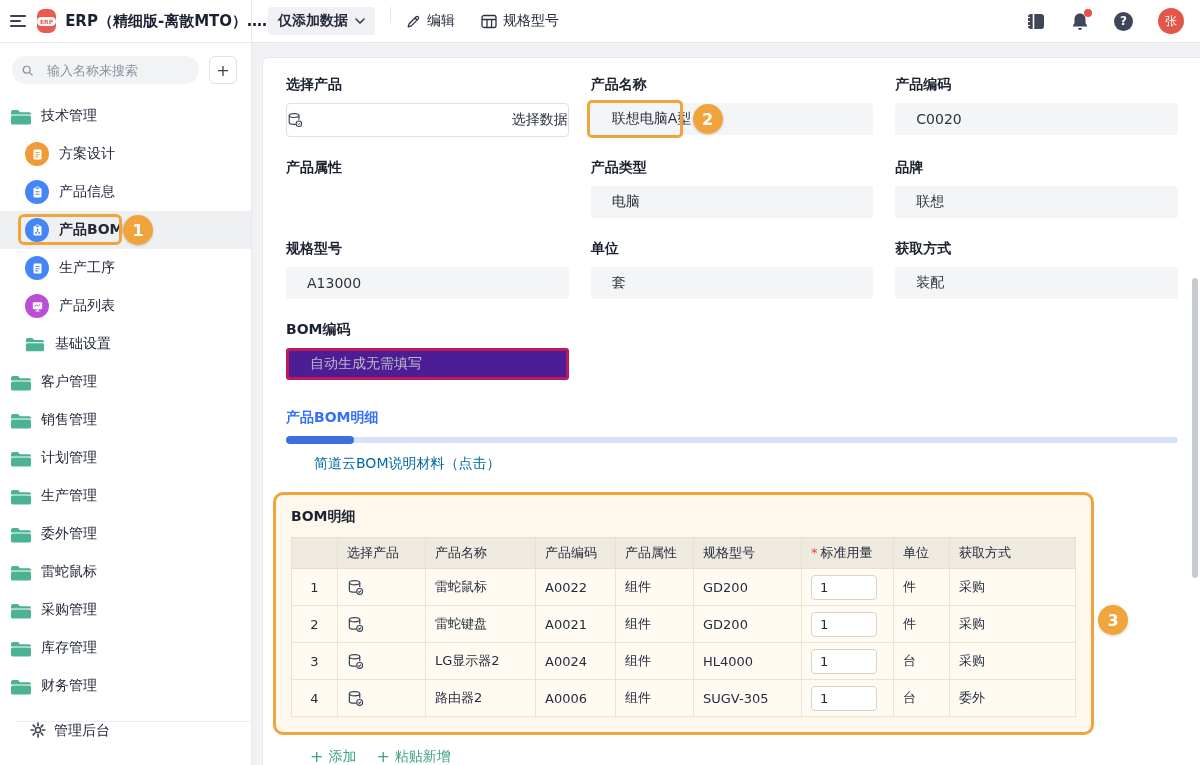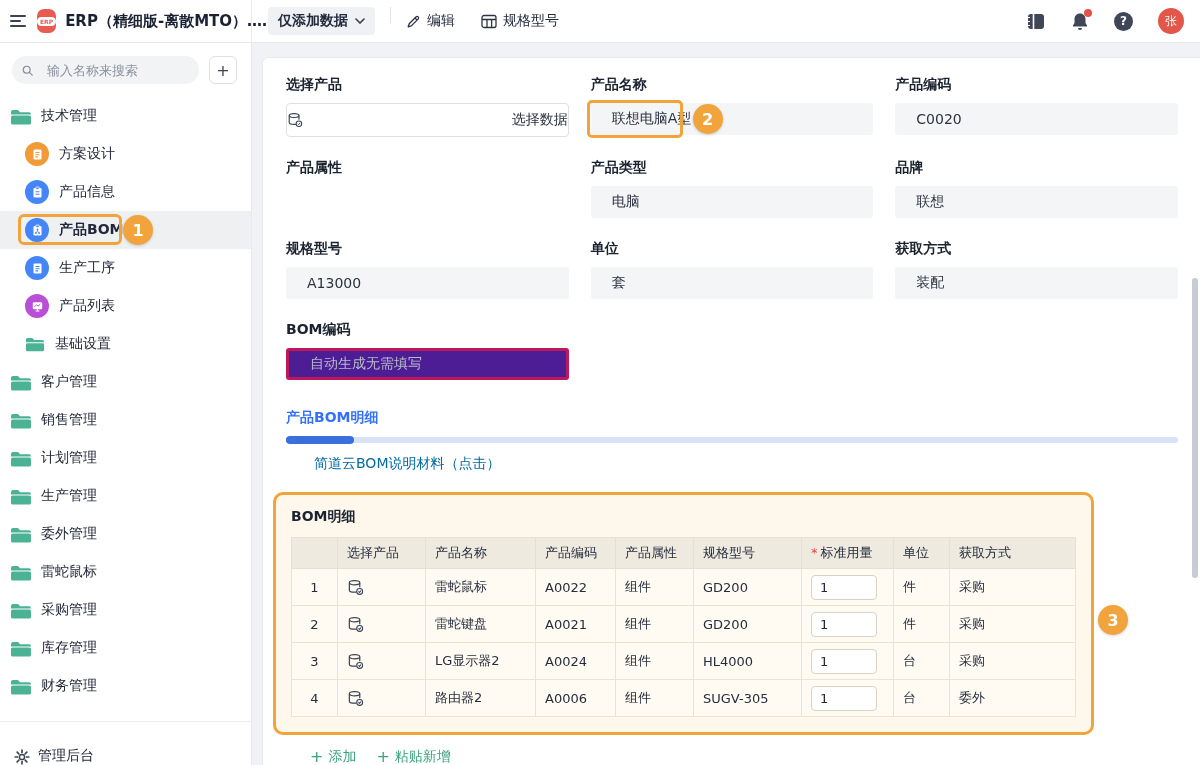--- a/index.html
+++ b/index.html
@@ -54,22 +54,22 @@
   .nav-item.lvl1 { padding-left:25px;gap:10px; }
   .nav-item.sel { background:#eef0f2; font-weight:600; }
   .app-ic { width:24px; height:24px; border-radius:50%; flex:0 0 auto;
     display:flex; align-items:center; justify-content:center; }
   .app-ic.orange { background:#f09a38; } .app-ic.blue { background:#4486f7; }
   .app-ic.purple { background:#b94fd6; }
   .anno-box { position:absolute; border:3px solid #f1a43b; border-radius:6px; pointer-events:none; }
   .num-badge { position:absolute; width:30px; height:30px; border-radius:50%; background:#f1a43b;
     color:#fff; font-size:16px; font-weight:bold; display:flex; align-items:center;
     justify-content:center; box-shadow:0 1px 3px rgba(0,0,0,.18); pointer-events:none; z-index:5; }
-  .sb-admin { position:absolute; bottom:0; left:0; right:0; height:44px; border-top:1px solid #ededf0;
-    display:flex; align-items:flex-end; gap:8px; padding-left:14px; font-size:14px; color:#23293a;
+  .sb-admin { position:absolute; bottom:0; left:16px; right:0; height:44px; border-top:1px solid #ededf0;
+    display:flex; align-items:flex-start; gap:8px; padding-left:14px; font-size:14px; color:#23293a;
     cursor:pointer; background:#fff; }
 
   
   .main { position:absolute; top:43px; left:252px; right:0; bottom:0; background:#f1f2f5; }
   .card { position:absolute; top:14px; left:10px; right:0; bottom:0; background:#fff;
     border:1px solid #e7e9ec; border-right:none; border-bottom:none; border-radius:6px 0 0 0;
     padding:18px 22px 0 23px; }
   .grid3 { display:grid; grid-template-columns:repeat(3,1fr); column-gap:22px; row-gap:22px; }
   .f-label { font-size:14px; font-weight:600; color:#1b2330; margin-bottom:9px; }
   .f-ctl { height:32px; background:#f4f5f7; border-radius:3px; padding:0 21px; font-size:14px;

